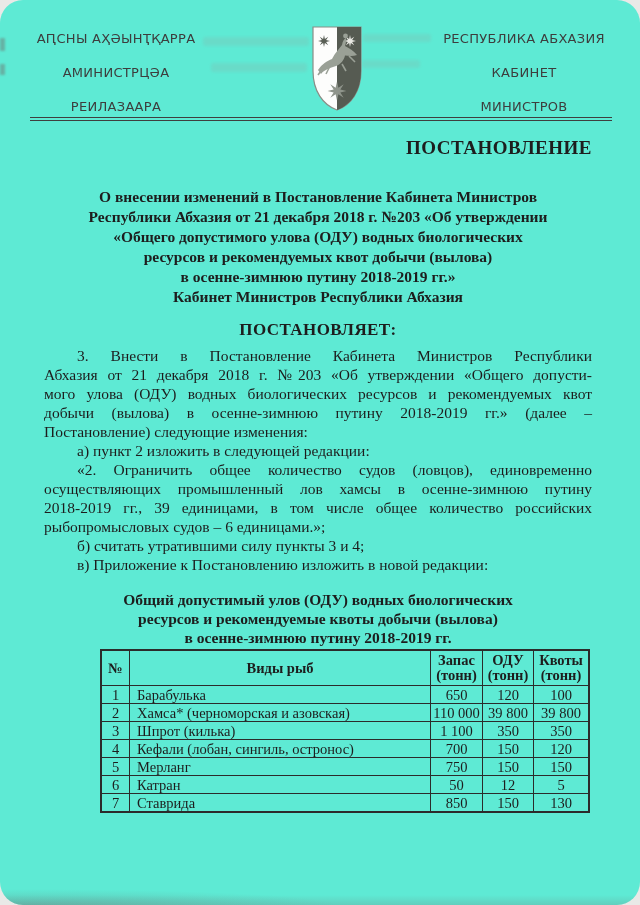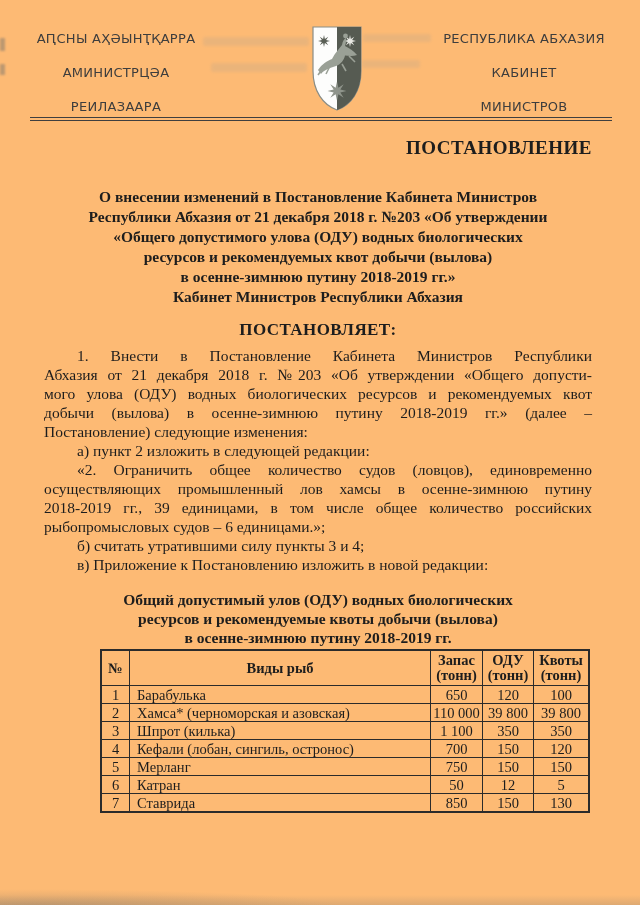--- a/index.html
+++ b/index.html
@@ -1,18 +1,18 @@
 <!DOCTYPE html>
 <html><head>
 <meta charset="utf-8">
 <style>
   html,body{margin:0;padding:0;}
   body{width:640px;height:905px;background:#e9e9e7;}
-  .page{position:relative;width:640px;height:905px;background:#fdba74;overflow:hidden;
-        font-family:"Liberation Serif","DejaVu Serif",serif;color:#1d1d1d;}
+  .page{position:relative;width:640px;height:905px;background:#5eead4;overflow:hidden;
+        font-family:"Liberation Serif","DejaVu Serif",serif;color:#1d1d1d;border-radius:23px;}
 
   
   .streak{position:absolute;background:#9a9a96;opacity:.18;filter:blur(1.5px);border-radius:2px;}
   .s1{left:203px;top:37px;width:106px;height:9px;}
   .s2{left:363px;top:34px;width:68px;height:8px;}
   .s3{left:211px;top:63px;width:96px;height:9px;}
   .s4{left:362px;top:60px;width:58px;height:8px;}
   .edge-mark{position:absolute;left:0;width:5px;background:#6f6f6c;opacity:.45;filter:blur(1px);}
   .m1{top:38px;height:13px;}
   .m2{top:64px;height:11px;}
@@ -112,21 +112,21 @@
       <div>Республики Абхазия от 21 декабря 2018 г. №203 «Об утверждении</div>
       <div>«Общего допустимого улова (ОДУ) водных биологических</div>
       <div>ресурсов и рекомендуемых квот добычи (вылова)</div>
       <div>в осенне-зимнюю путину 2018-2019 гг.»</div>
     </div>
 
     <div class="issuer">Кабинет Министров Республики Абхазия</div>
     <div class="resolves">ПОСТАНОВЛЯЕТ:</div>
 
     <div class="para first">
-      <div class="ln jfy ind">1. Внести в Постановление Кабинета Министров Республики</div>
+      <div class="ln jfy ind">3. Внести в Постановление Кабинета Министров Республики</div>
       <div class="ln jfy">Абхазия от 21 декабря 2018 г. №203 «Об утверждении «Общего допусти-</div>
       <div class="ln jfy">мого улова (ОДУ) водных биологических ресурсов и рекомендуемых квот</div>
       <div class="ln jfy">добычи (вылова) в осенне-зимнюю путину 2018-2019 гг.» (далее –</div>
       <div class="ln">Постановление) следующие изменения:</div>
     </div>
 
     <div class="para">
       <div class="ln ind">а) пункт 2 изложить в следующей редакции:</div>
     </div>
 

